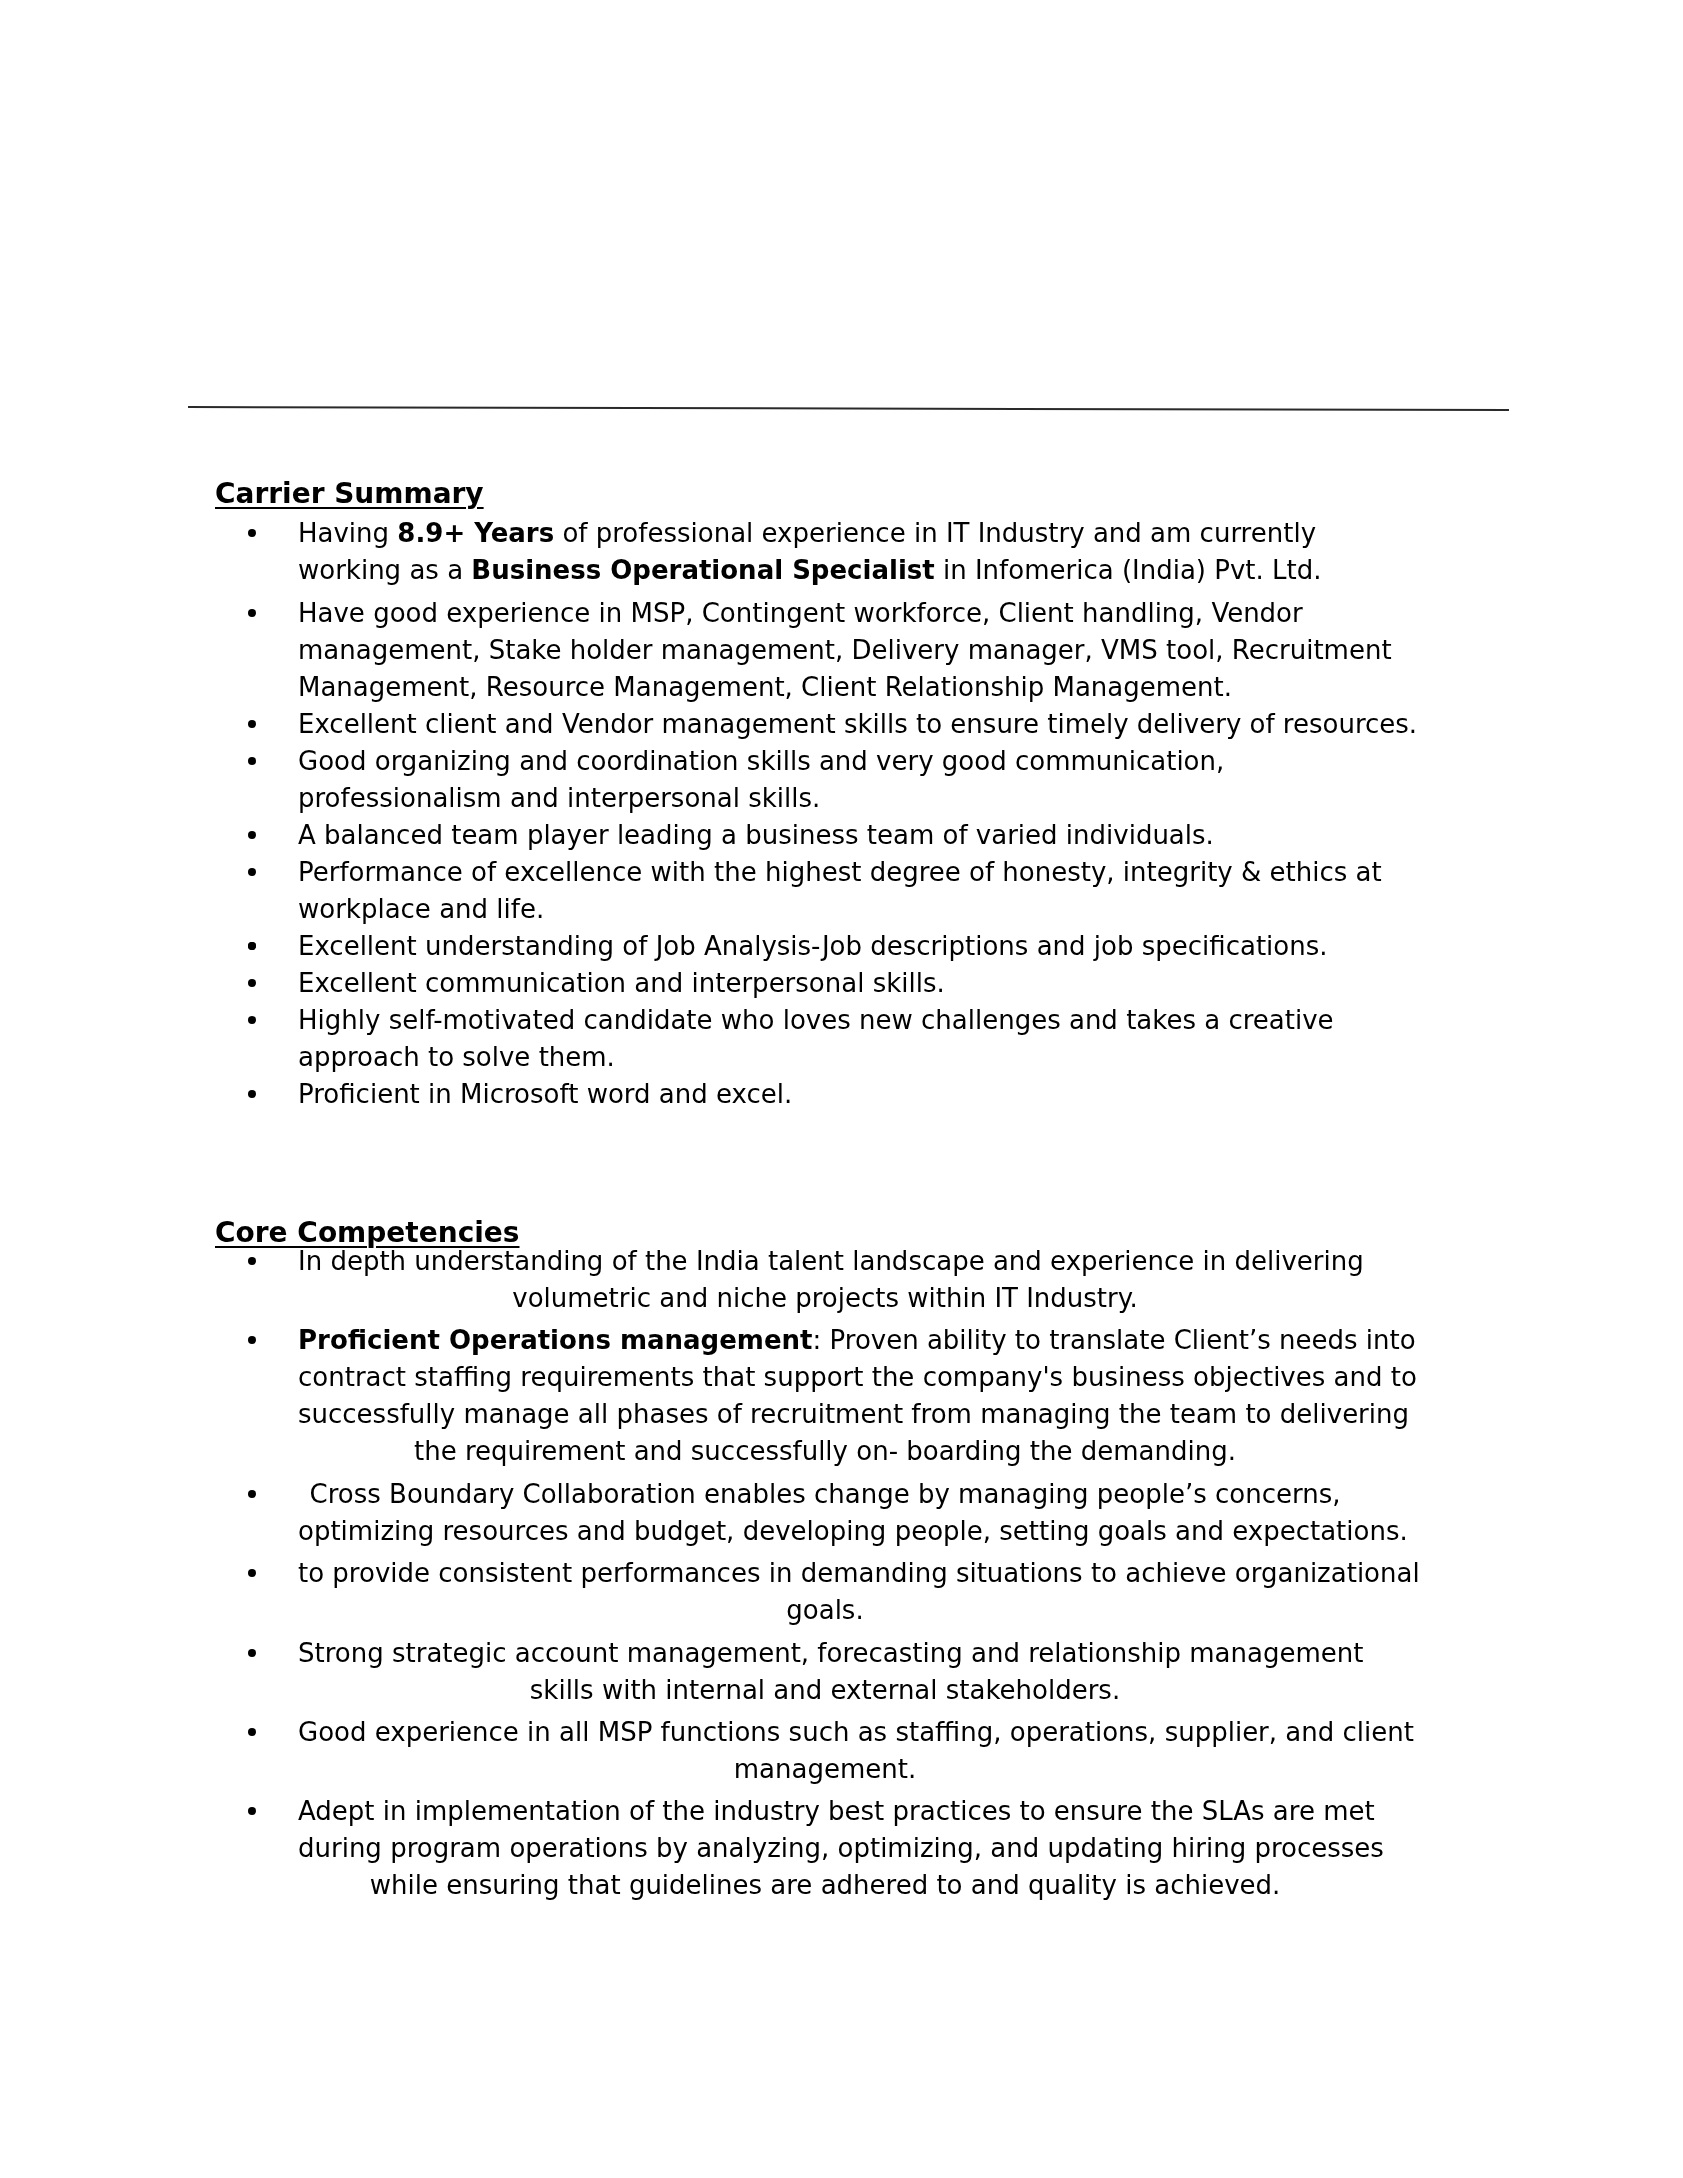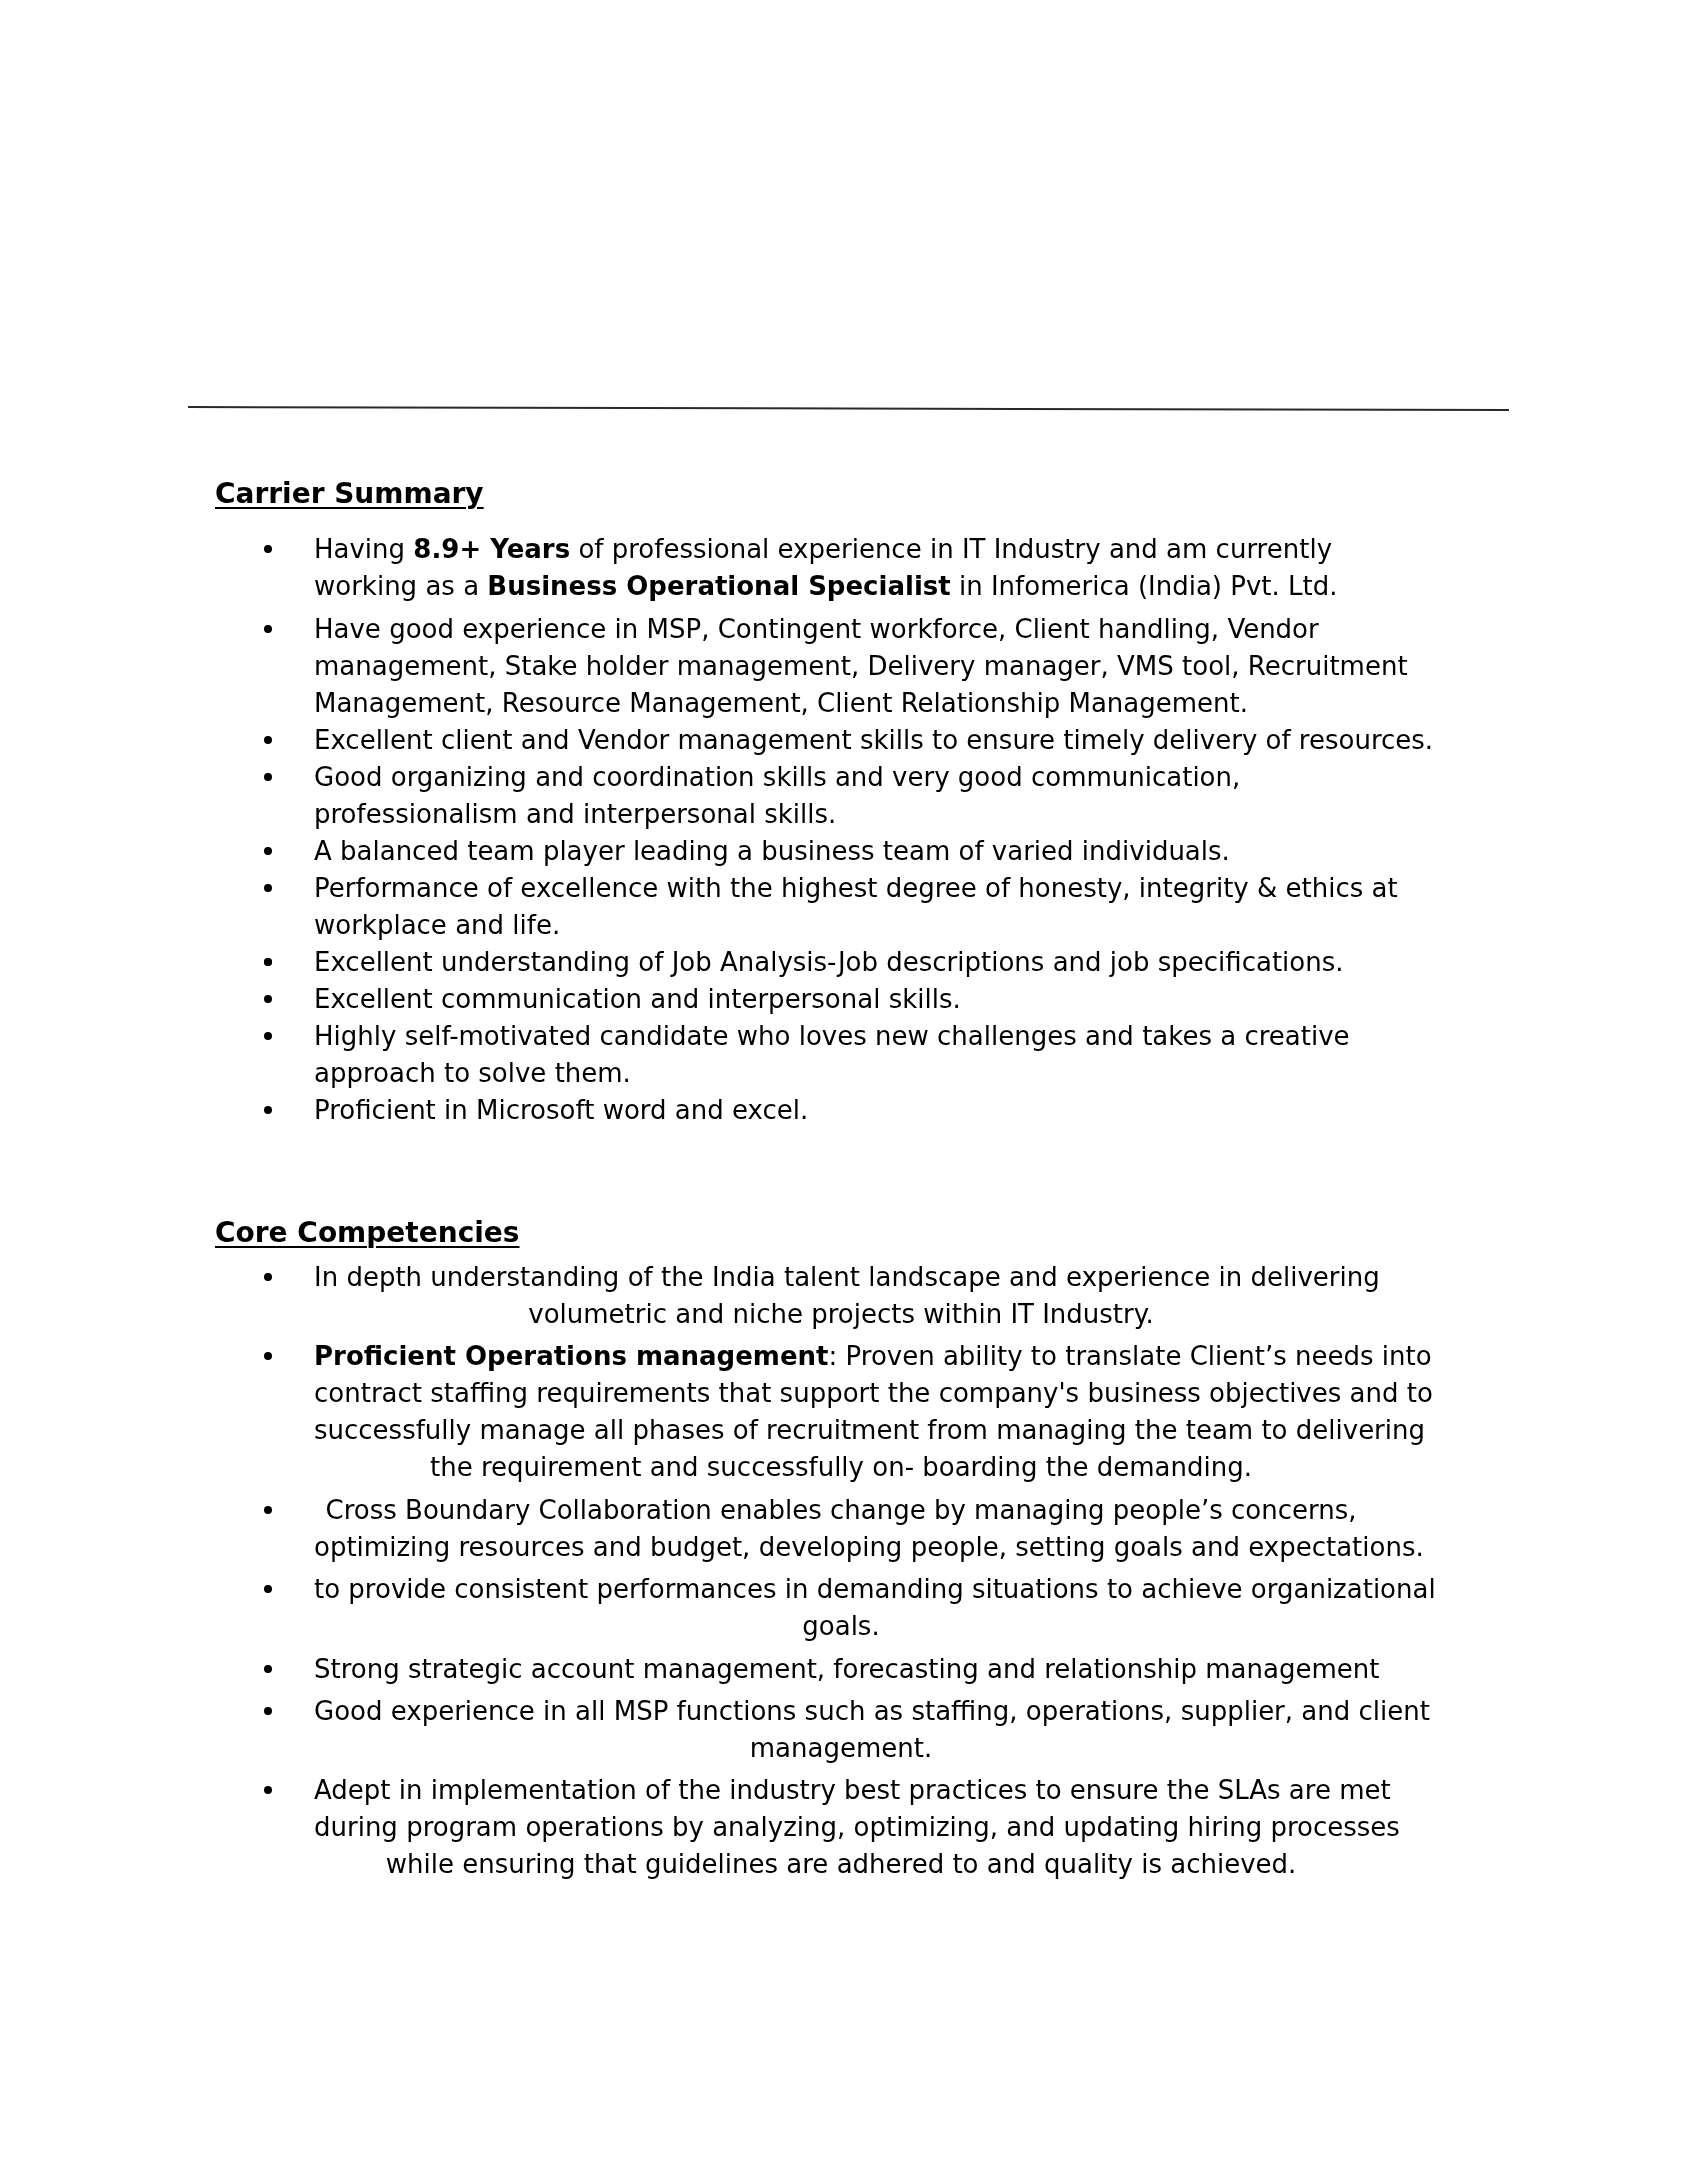--- a/index.html
+++ b/index.html
@@ -3,21 +3,21 @@
 <meta charset="utf-8">
 <style>
   html, body { margin: 0; padding: 0; background: #ffffff; }
   body { width: 1683px; height: 2178px; position: relative; overflow: hidden;
          font-family: "DejaVu Sans", sans-serif; color: #000000; }
   .rule { position: absolute; left: 188px; top: 406px; width: 1321px; height: 2px;
           background: #2a2a2a; transform: rotate(0.13deg); transform-origin: left center; }
   .heading { position: absolute; left: 199px; font-size: 28px; font-weight: bold;
              line-height: 37px; text-decoration: underline; text-decoration-thickness: 2px;
              text-underline-offset: 4px; white-space: nowrap; margin: 16px; }
-  .list { position: absolute; left: 0; width: 1352px; margin: 16px; padding: 0; list-style: none; }
+  .list { position: absolute; left: 0; width: 1352px; margin: 0; padding: 0; list-style: none; }
   .item { position: relative; padding-left: 298px; font-size: 26px; line-height: 37px; }
   .item .dot { position: absolute; left: 248px; top: 14px; width: 8px; height: 8px;
                border-radius: 50%; background: #000; }
   .line { display: block; white-space: nowrap; }
   .b { font-weight: bold; }
   #summary-list .item:first-child { margin-bottom: 6px; }
   #core-list .item { margin-bottom: 5.4px; }
 </style>
 </head>
 <body>
@@ -99,20 +99,21 @@
     <span class="line">optimizing resources and budget, developing people, setting goals and expectations.</span>
   </li>
   <li class="item">
     <span class="dot"></span>
     <span class="line">to provide consistent performances in demanding situations to achieve organizational</span>
     <span class="line">goals.</span>
   </li>
   <li class="item">
     <span class="dot"></span>
     <span class="line">Strong strategic account management, forecasting and relationship management</span>
+    <span class="line">skills with internal and external stakeholders.</span>
   </li>
   <li class="item">
     <span class="dot"></span>
     <span class="line">Good experience in all MSP functions such as staffing, operations, supplier, and client</span>
     <span class="line">management.</span>
   </li>
   <li class="item">
     <span class="dot"></span>
     <span class="line">Adept in implementation of the industry best practices to ensure the SLAs are met</span>
     <span class="line">during program operations by analyzing, optimizing, and updating hiring processes</span>

